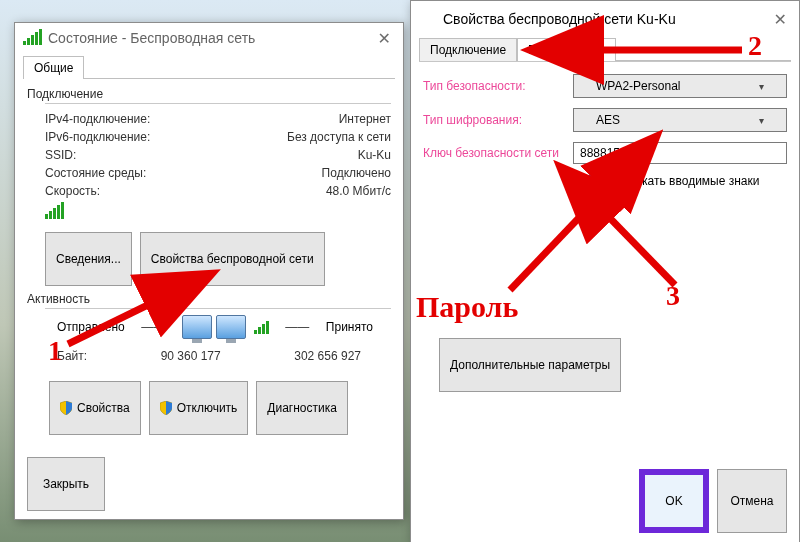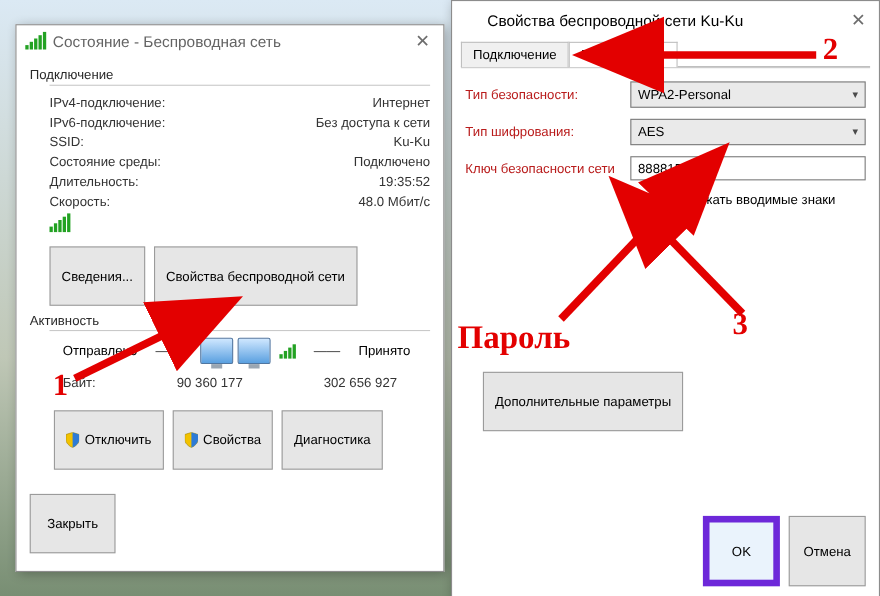--- a/index.html
+++ b/index.html
@@ -30,22 +30,22 @@
   .monitor:after{content:"";position:absolute;left:9px;bottom:-5px;width:10px;height:4px;background:#9aa6b2;}
   .byteRow{display:flex;justify-content:space-between;margin:10px 30px 0 30px;color:#333;}
   .bottomBtns{display:flex;gap:8px;margin:18px 0 0 22px;}
   .shieldbtn{display:flex;align-items:center;gap:5px;}
   .shield{width:12px;height:14px;}
   .closeRow{display:flex;margin:22px 12px 0 0;}
   
   #right{left:410px;top:0;width:388px;height:542px;}
   #right .titlebar{color:#000;font-size:14px;height:36px;padding-left:32px;}
   .formRow{display:flex;align-items:center;margin:10px 12px;}
-  .formRow .flabel{width:150px;color:#b91c1c;}
-  .combo{flex:1;display:flex;align-items:center;height:22px;border:1px solid #7a7a7a;background:#eaeaea;padding:0 6px;justify-content:space-between;font-size:12px;}
+  .formRow .flabel{width:150px;color:#ec4899;}
+  .combo{flex:1;display:flex;align-items:center;height:22px;border:1px solid #7a7a7a;background:#eaeaea;padding:0 22px;justify-content:space-between;font-size:12px;}
   .combo .arrow{font-size:10px;color:#4a4a4a;}
   input.txt{flex:1;height:20px;border:1px solid #7a7a7a;padding:0 6px;font-size:12px;}
   .chkRow{display:flex;align-items:center;margin:6px 12px 0 168px;gap:6px;}
   .chkRow input{margin:0;}
   .extra{margin:150px 0 0 28px;}
   .okRow{position:absolute;bottom:10px;right:12px;display:flex;gap:8px;}
   .okRow .btn{min-width:70px;text-align:center;}
   .okRow .ok{border:6px solid #6d28d9;background:#eaf3fc;}
   
   .ann{position:absolute;color:#e30000;font-weight:700;font-family:"Times New Roman",serif;}
@@ -66,44 +66,43 @@
           <span style="height:7px"></span>
           <span style="height:10px"></span>
           <span style="height:13px"></span>
           <span style="height:16px"></span>
         </span>
     </span>
     <span>Состояние - Беспроводная сеть</span>
     <span class="close">✕</span>
   </div>
 
+  <div class="tabs">
+    <div class="tab active">Общие</div>
+  </div>
 
   <div class="inner">
     <div class="group-title">Подключение</div>
     <div class="hr"></div>
 
     <div class="row">
         <span class="label">IPv4-подключение:</span>
         <span class="val">Интернет</span>
       </div>
     <div class="row">
         <span class="label">IPv6-подключение:</span>
         <span class="val">Без доступа к сети</span>
       </div>
     <div class="row">
         <span class="label">SSID:</span>
         <span class="val">Ku-Ku</span>
       </div>
     <div class="row">
         <span class="label">Состояние среды:</span>
         <span class="val">Подключено</span>
-      </div>
-    <div class="row">
-        <span class="label">Длительность:</span>
-        <span class="val">19:35:52</span>
       </div>
     <div class="row">
         <span class="label">Скорость:</span>
         <span class="val">48.0 Мбит/с</span>
       </div>
     <div class="row">
       <span><span class="sigbars">
             <span style="height:5px"></span>
             <span style="height:8px"></span>
             <span style="height:11px"></span>
@@ -142,28 +141,28 @@
       <span>90 360 177</span>
       <span>302 656 927</span>
     </div>
 
     <div class="bottomBtns">
       <button class="btn shieldbtn">
         <svg class="shield" viewBox="0 0 12 14">
             <path d="M6 0 L12 2 V7 C12 11 6 14 6 14 C6 14 0 11 0 7 V2 Z" fill="#f2c200" stroke="#9b7c00" stroke-width="0.5"></path>
             <path d="M6 0 L6 14 C6 14 12 11 12 7 V2 Z" fill="#2d7bd6"></path>
           </svg>
-        <span>Отключить</span>
+        <span>Свойства</span>
       </button>
       <button class="btn shieldbtn">
         <svg class="shield" viewBox="0 0 12 14">
             <path d="M6 0 L12 2 V7 C12 11 6 14 6 14 C6 14 0 11 0 7 V2 Z" fill="#f2c200" stroke="#9b7c00" stroke-width="0.5"></path>
             <path d="M6 0 L6 14 C6 14 12 11 12 7 V2 Z" fill="#2d7bd6"></path>
           </svg>
-        <span>Свойства</span>
+        <span>Отключить</span>
       </button>
       <button class="btn">Диагностика</button>
     </div>
 
     <div class="closeRow">
       <button class="btn" style="min-width:78px">Закрыть</button>
     </div>
   </div>
 </div>
 

